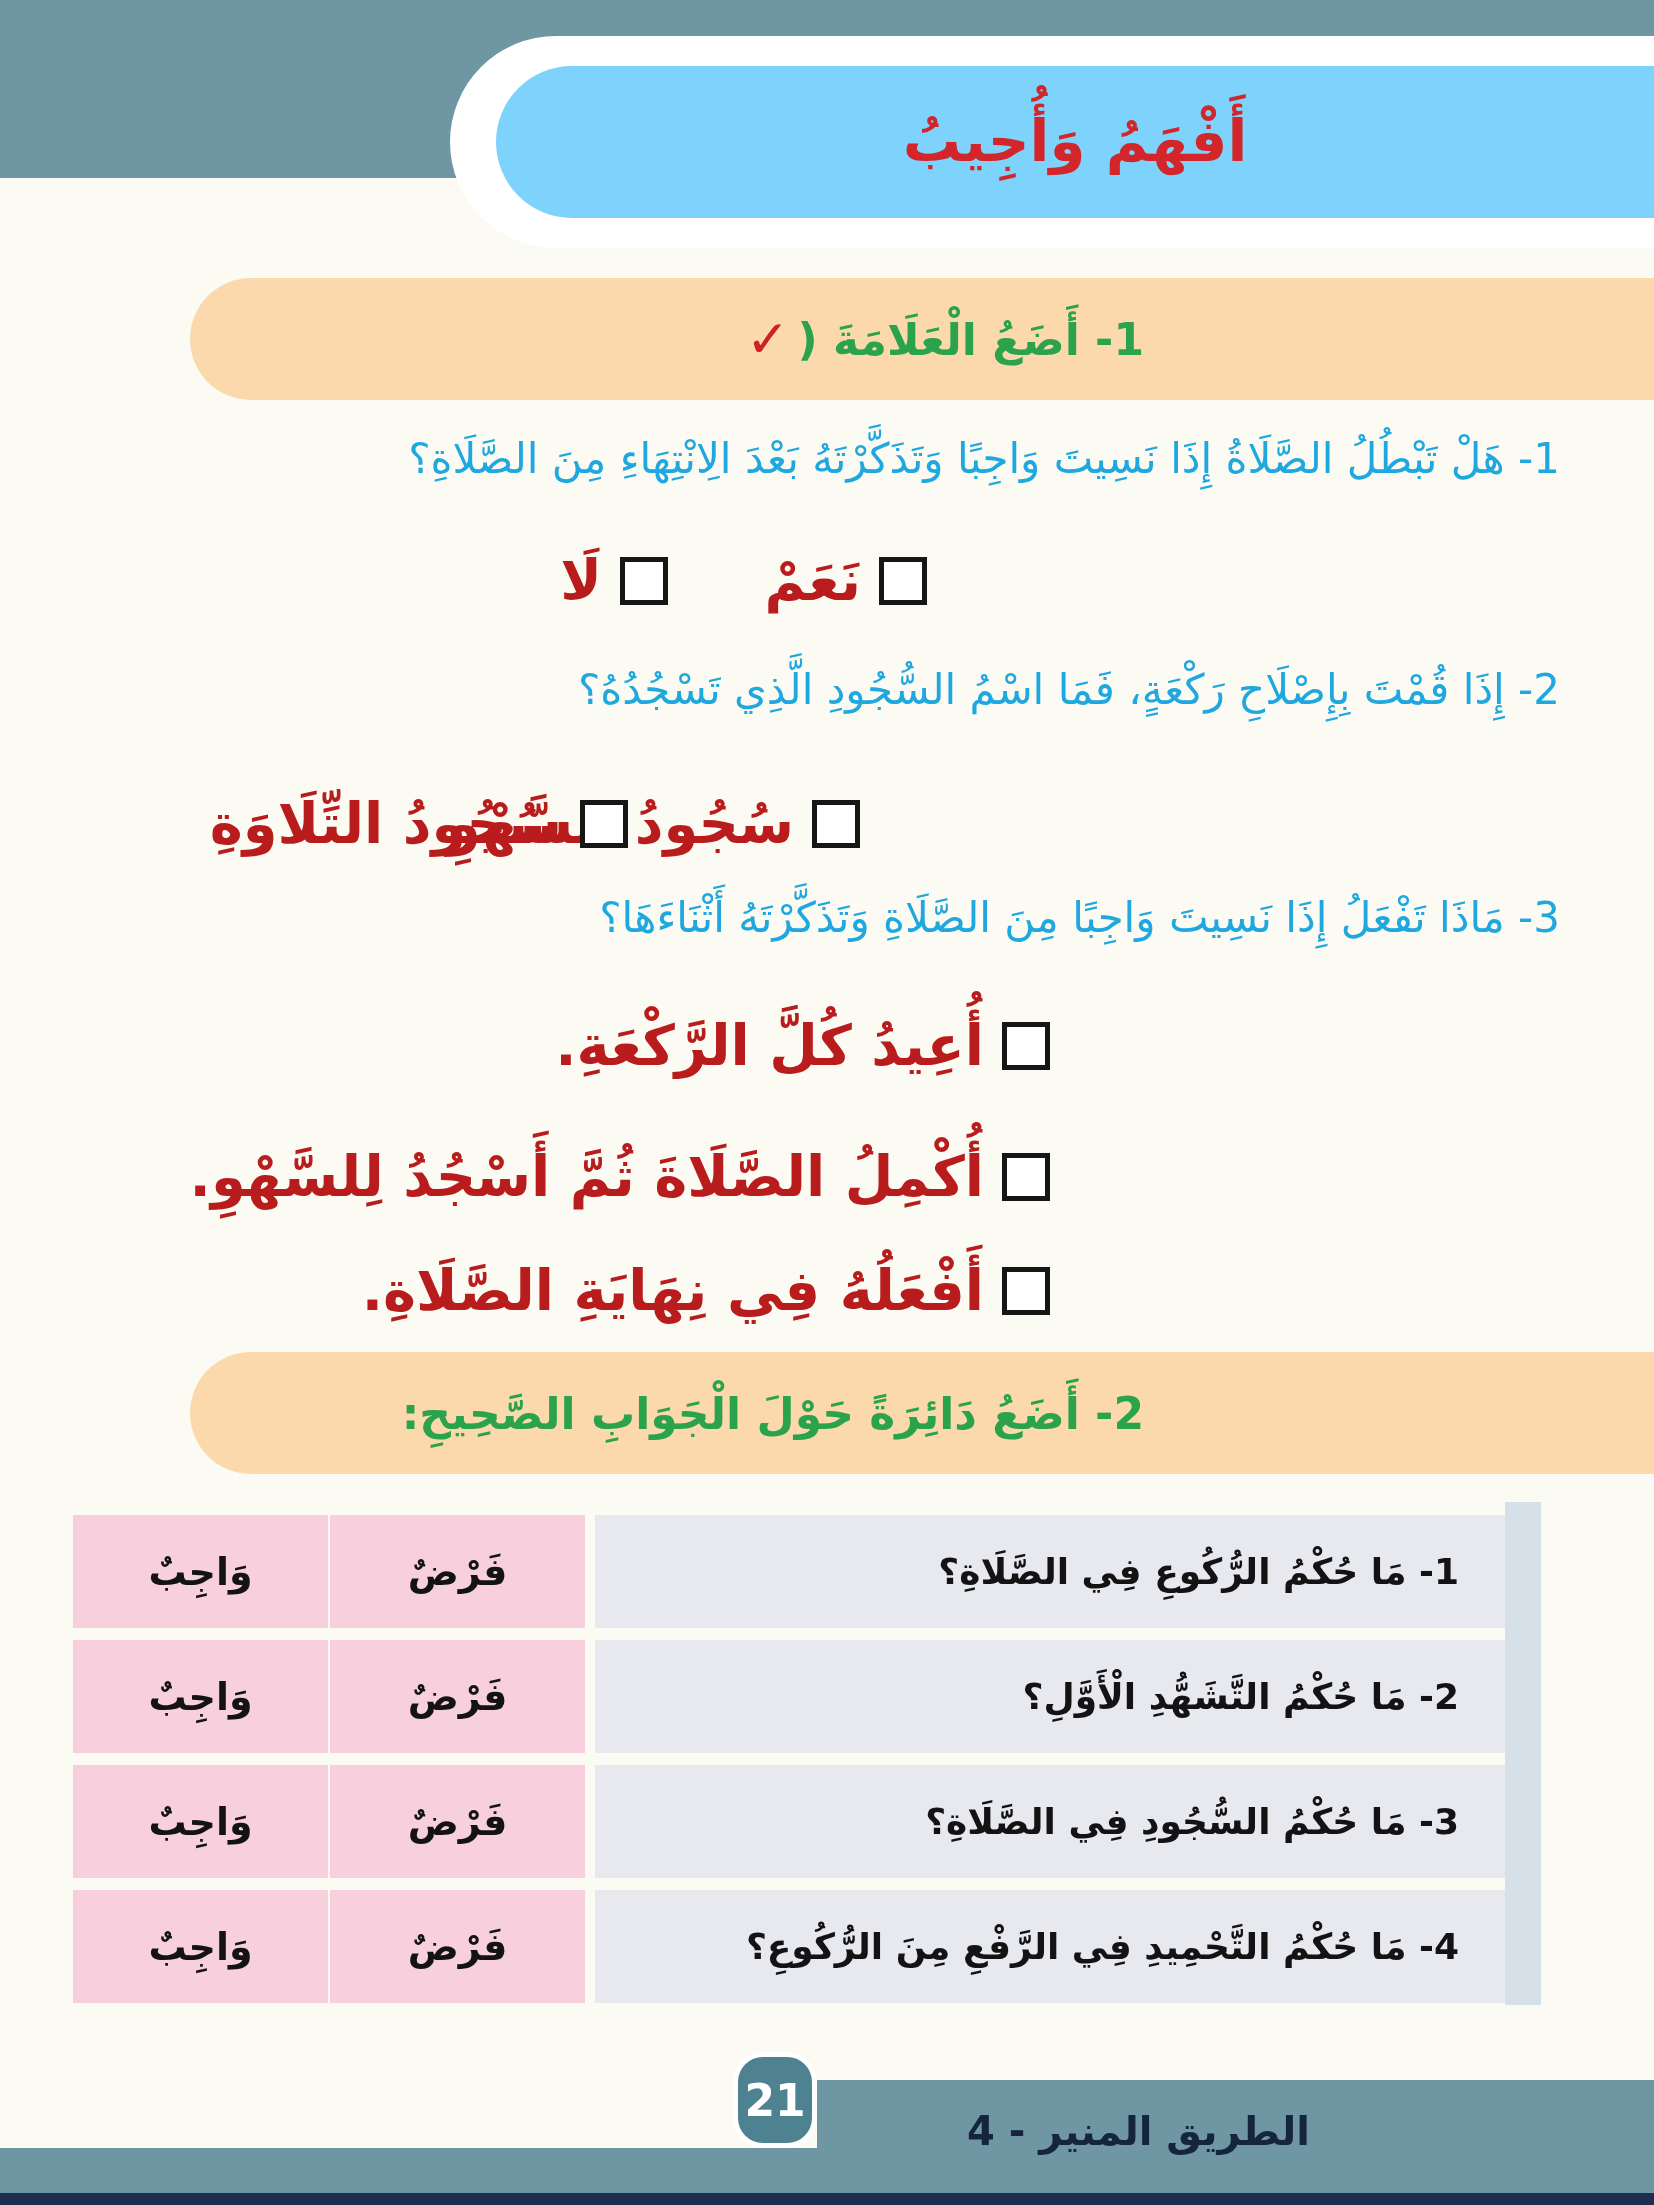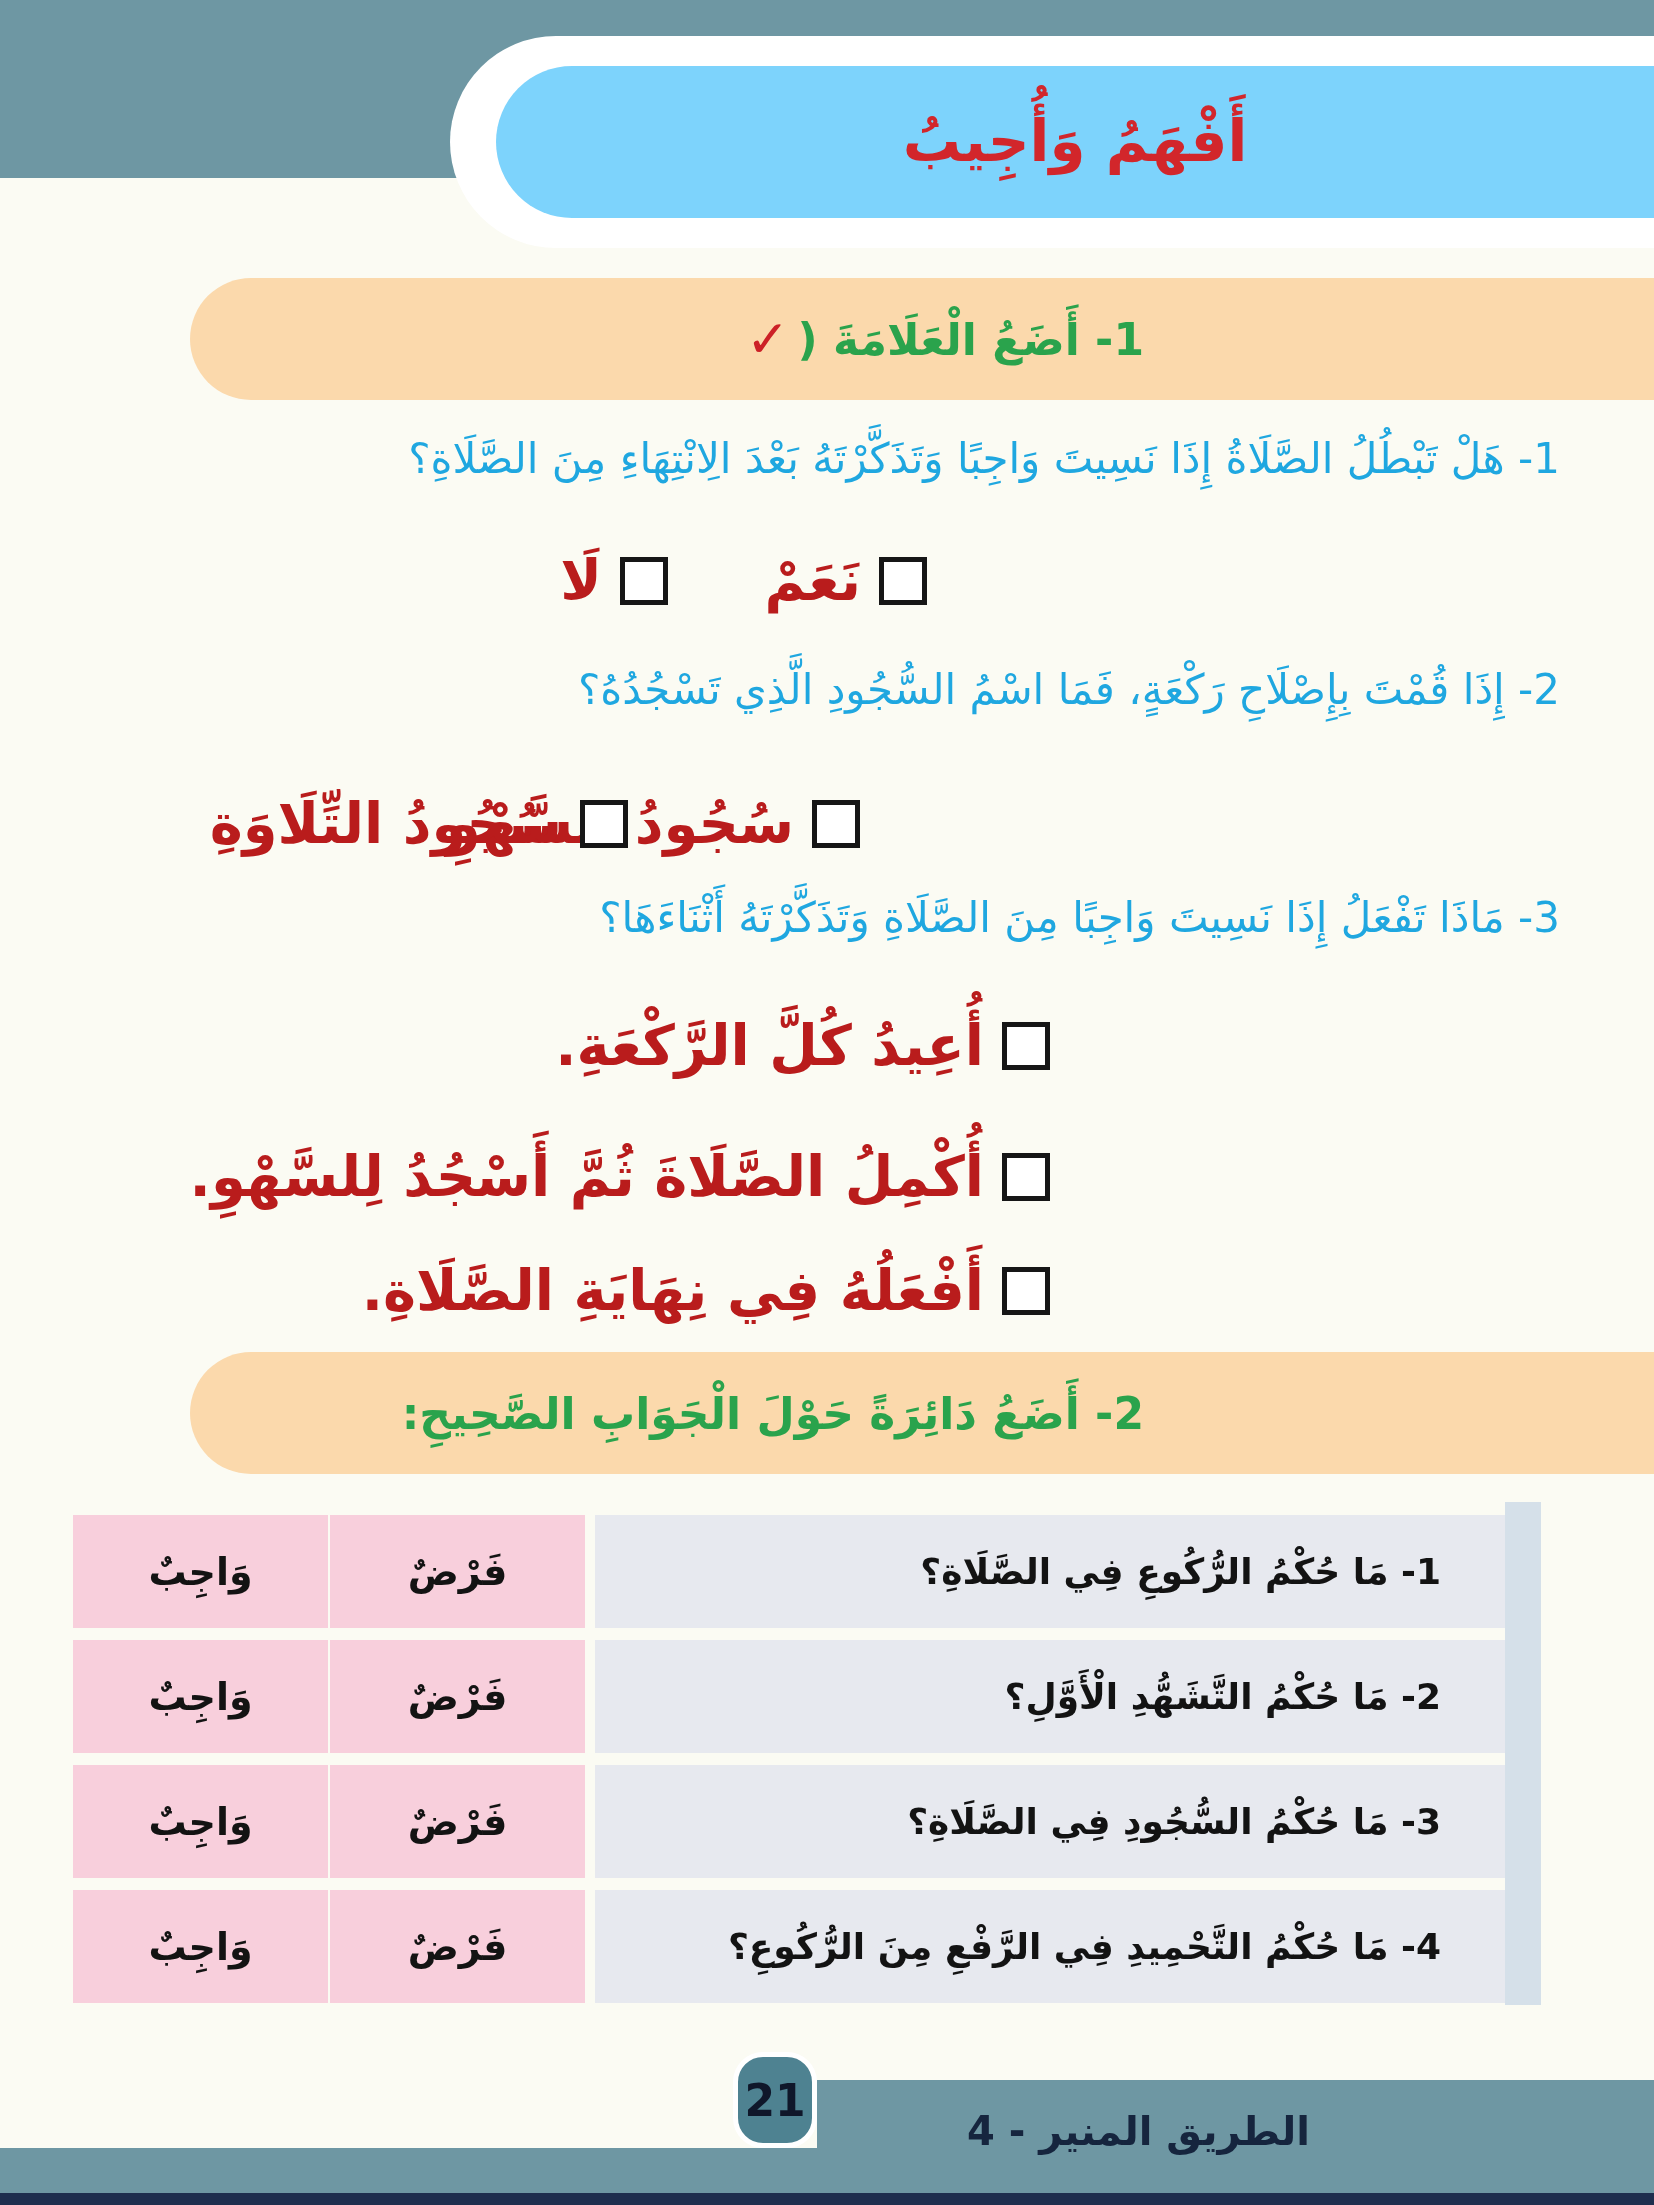--- a/index.html
+++ b/index.html
@@ -47,39 +47,39 @@
     width:48px;height:48px;box-sizing:border-box;border:5px solid #161616;
     background:#ffffff;flex:0 0 auto;
   }
   .opt .lbl{color:#b91c1c;font-size:56px;font-weight:bold;line-height:1.5;}
   
   .t-strip{position:absolute;left:1505px;top:1502px;width:36px;height:503px;background:#d5e0e9;}
   .t-row{position:absolute;left:65px;width:1440px;height:113px;}
   .t-q{
     position:absolute;left:530px;top:0;width:910px;height:113px;background:#e7e9ef;
     display:flex;align-items:center;justify-content:flex-start;
-    padding-right:64px;box-sizing:border-box;
+    padding-right:46px;box-sizing:border-box;
     color:#131313;font-size:36px;font-weight:bold;white-space:nowrap;direction:rtl;
   }
   .t-c{
     position:absolute;top:0;width:255px;height:113px;background:#f8cfdc;
     display:flex;align-items:center;justify-content:center;
     color:#131313;font-size:38px;font-weight:bold;
   }
   .t-c.c1{left:265px;}
   .t-c.c2{left:8px;}
   
   .foot-band-right{position:absolute;left:817px;top:2080px;width:837px;height:125px;background:#6e97a3;}
   .foot-band-left{position:absolute;left:0;top:2148px;width:817px;height:57px;background:#6e97a3;}
   .foot-navy{position:absolute;left:0;top:2193px;width:1654px;height:12px;background:#1e2e4e;}
   .page-num{
     position:absolute;left:733px;top:2052px;width:84px;height:96px;box-sizing:border-box;
     background:#4e8291;border:5px solid #ffffff;border-radius:30px;
     display:flex;align-items:center;justify-content:center;
-    color:#0f172a;font-size:44px;font-weight:bold;direction:ltr;text-align:center;
+    color:#ffffff;font-size:44px;font-weight:bold;direction:ltr;text-align:center;
   }
   .foot-text{
     position:absolute;right:344px;top:2108px;white-space:nowrap;direction:rtl;
     color:#16253e;font-size:40px;font-weight:bold;
   }
 </style>
 </head>
 <body>
 
 <div class="page">

